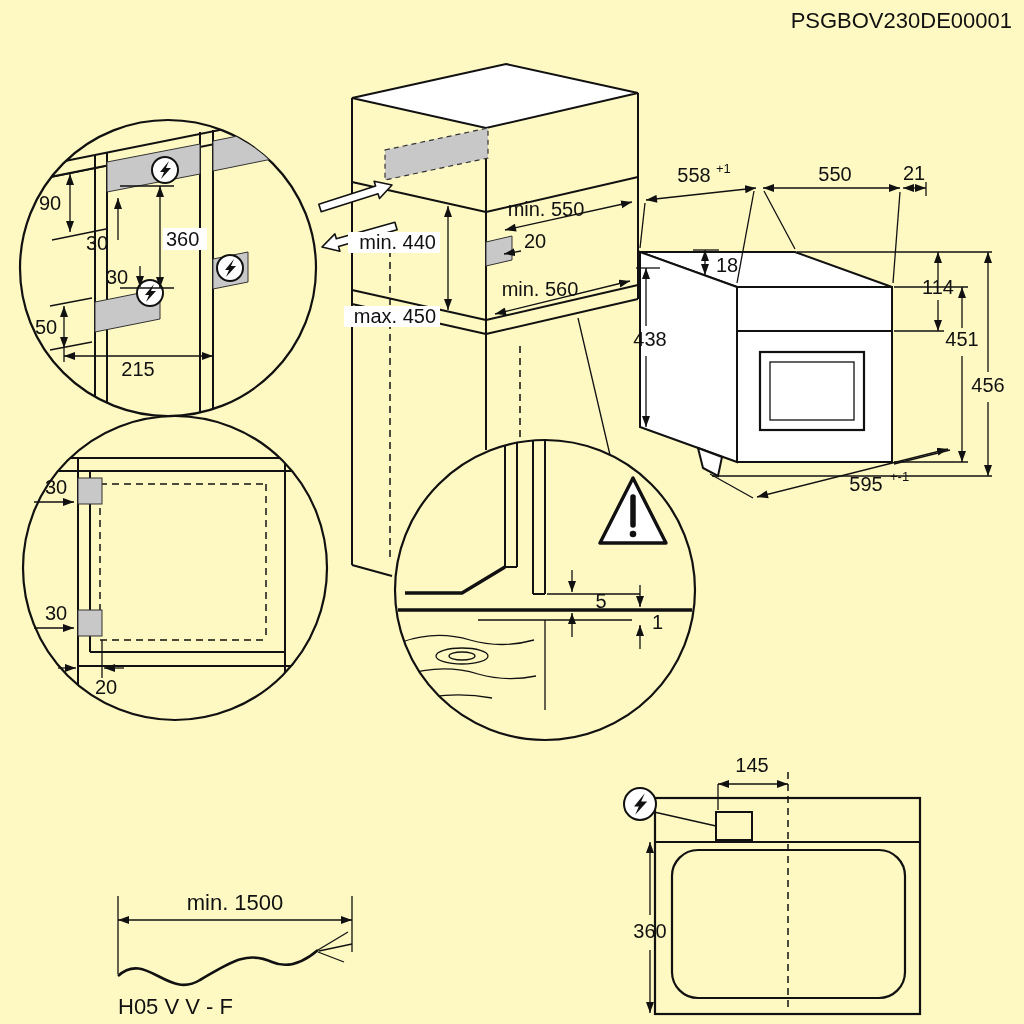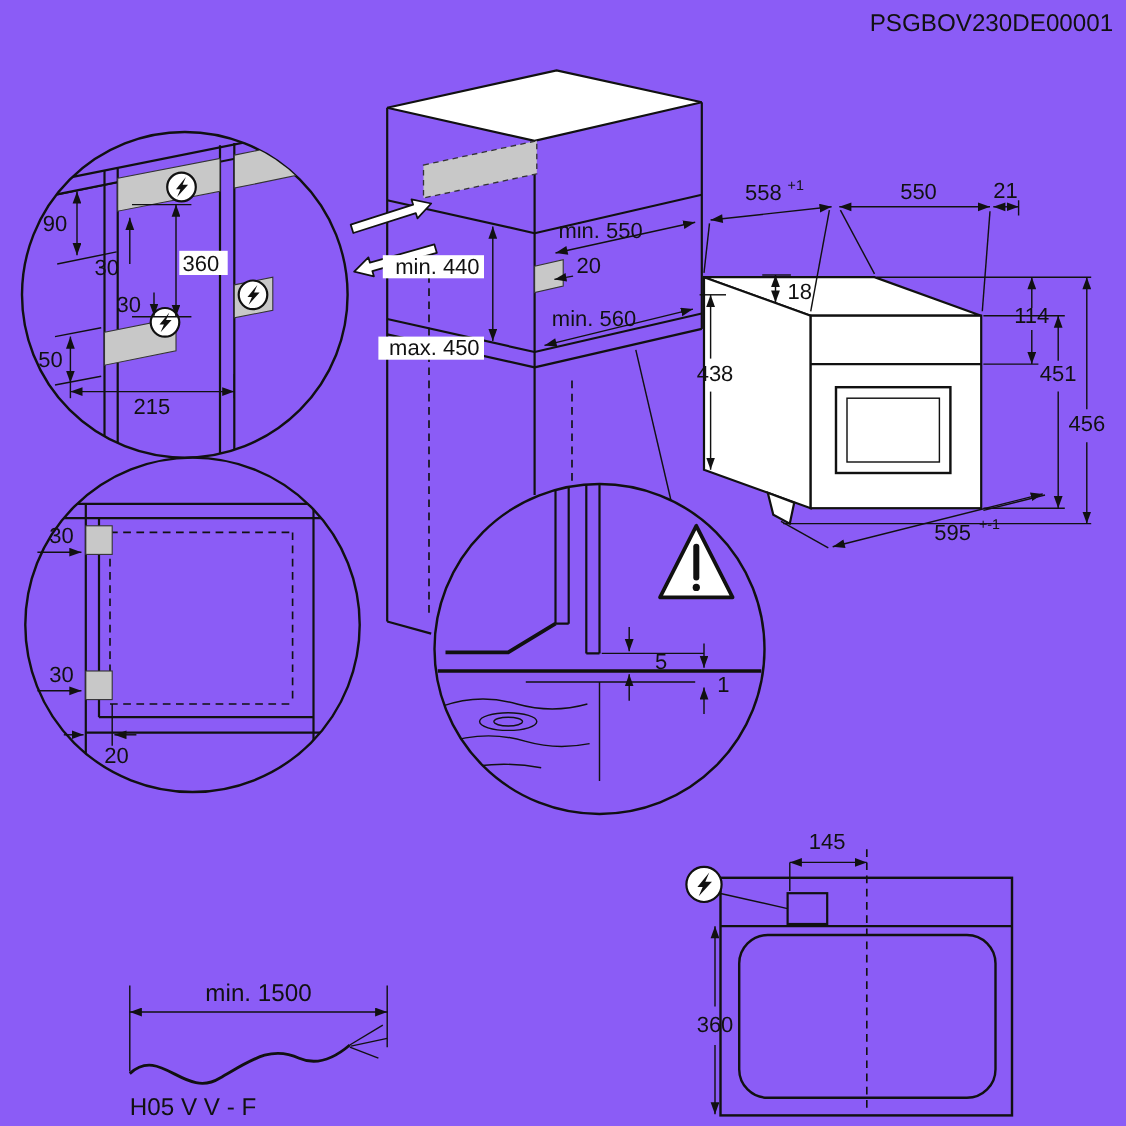--- a/index.html
+++ b/index.html
@@ -1,16 +1,16 @@
 <!DOCTYPE html>
 <html><head>
 <meta charset="utf-8">
 <style>
   html,body{margin:0;padding:0;background:#fff}
-  .page{position:relative;width:1024px;height:1024px;background:#8b5cf6;overflow:hidden;font-family:"Liberation Sans",sans-serif}
+  .page{position:relative;width:1024px;height:1024px;background:#fef9c3;overflow:hidden;font-family:"Liberation Sans",sans-serif}
   svg{display:block}
   svg text{font-family:"Liberation Sans",sans-serif;fill:#111}
   .t{font-size:20px}
   .ts{font-size:13px}
   .th{font-size:22px}
   .ln{stroke:#111;stroke-width:2;fill:none}
   .ln2{stroke:#111;stroke-width:2.2;fill:none}
   .lnf{stroke:#111;stroke-width:2;fill:#fff}
   .thin{stroke:#111;stroke-width:1.3;fill:none}
   .thk{stroke:#111;stroke-width:3.4;fill:none}

